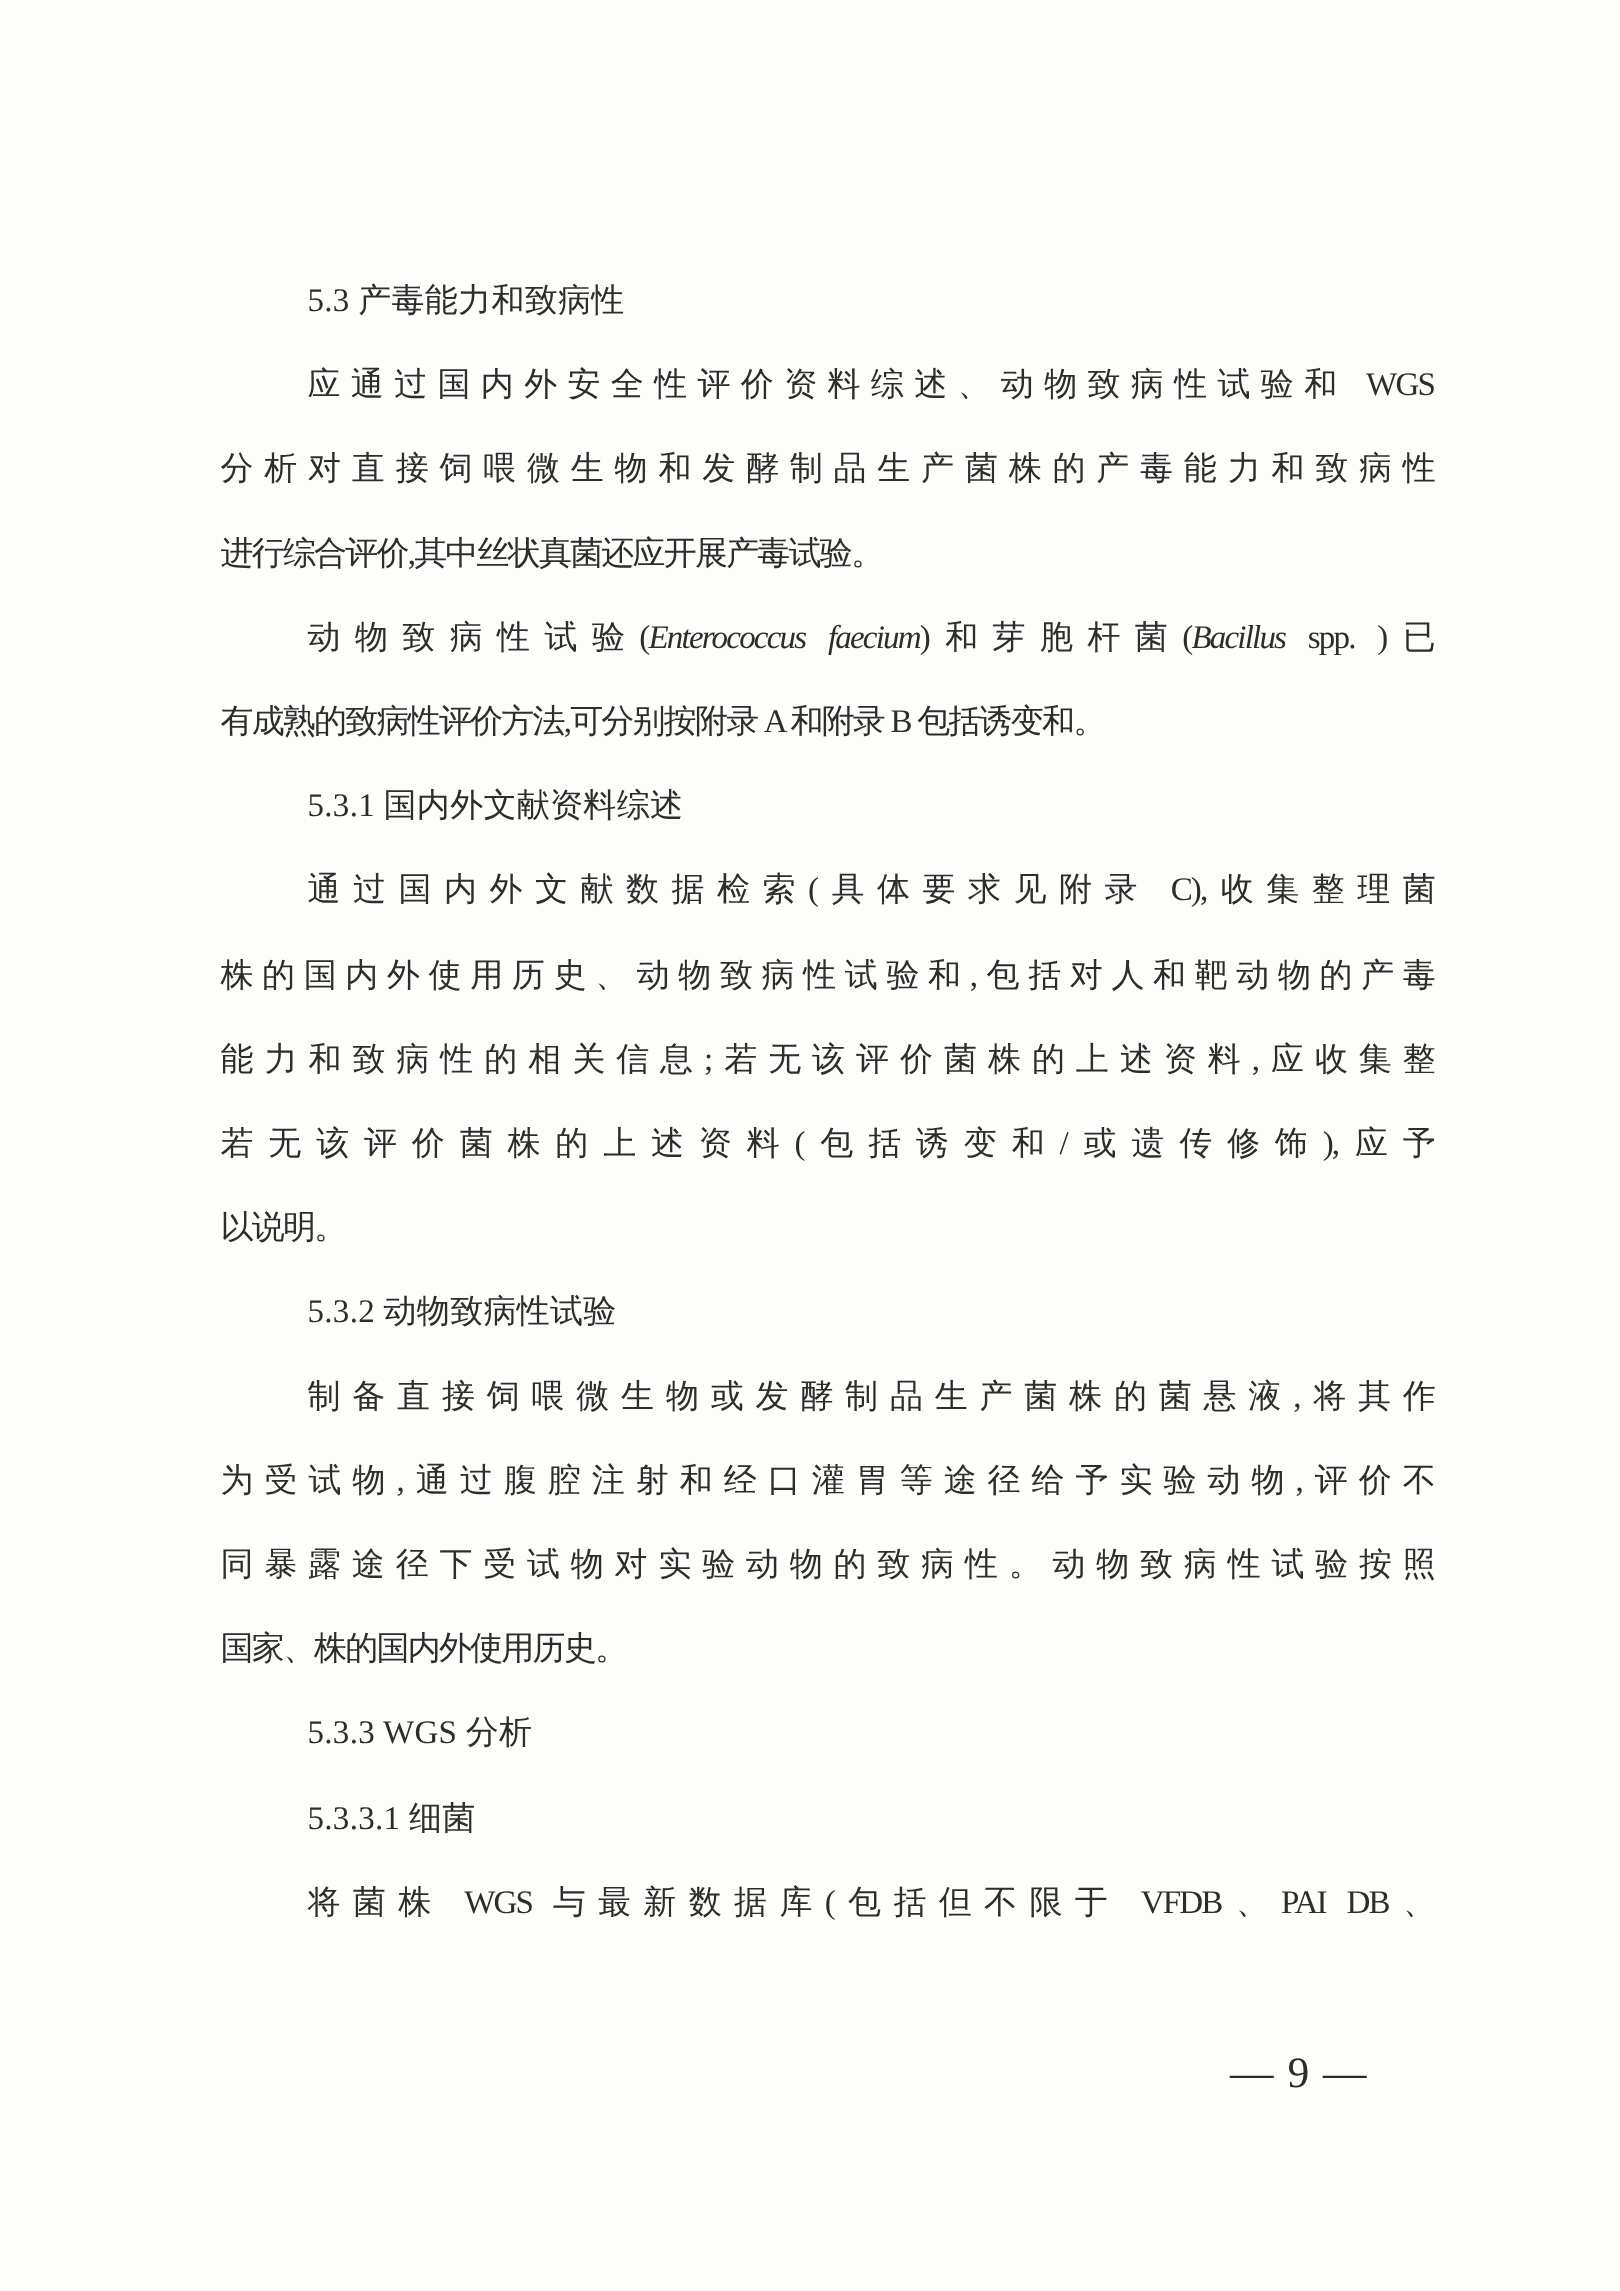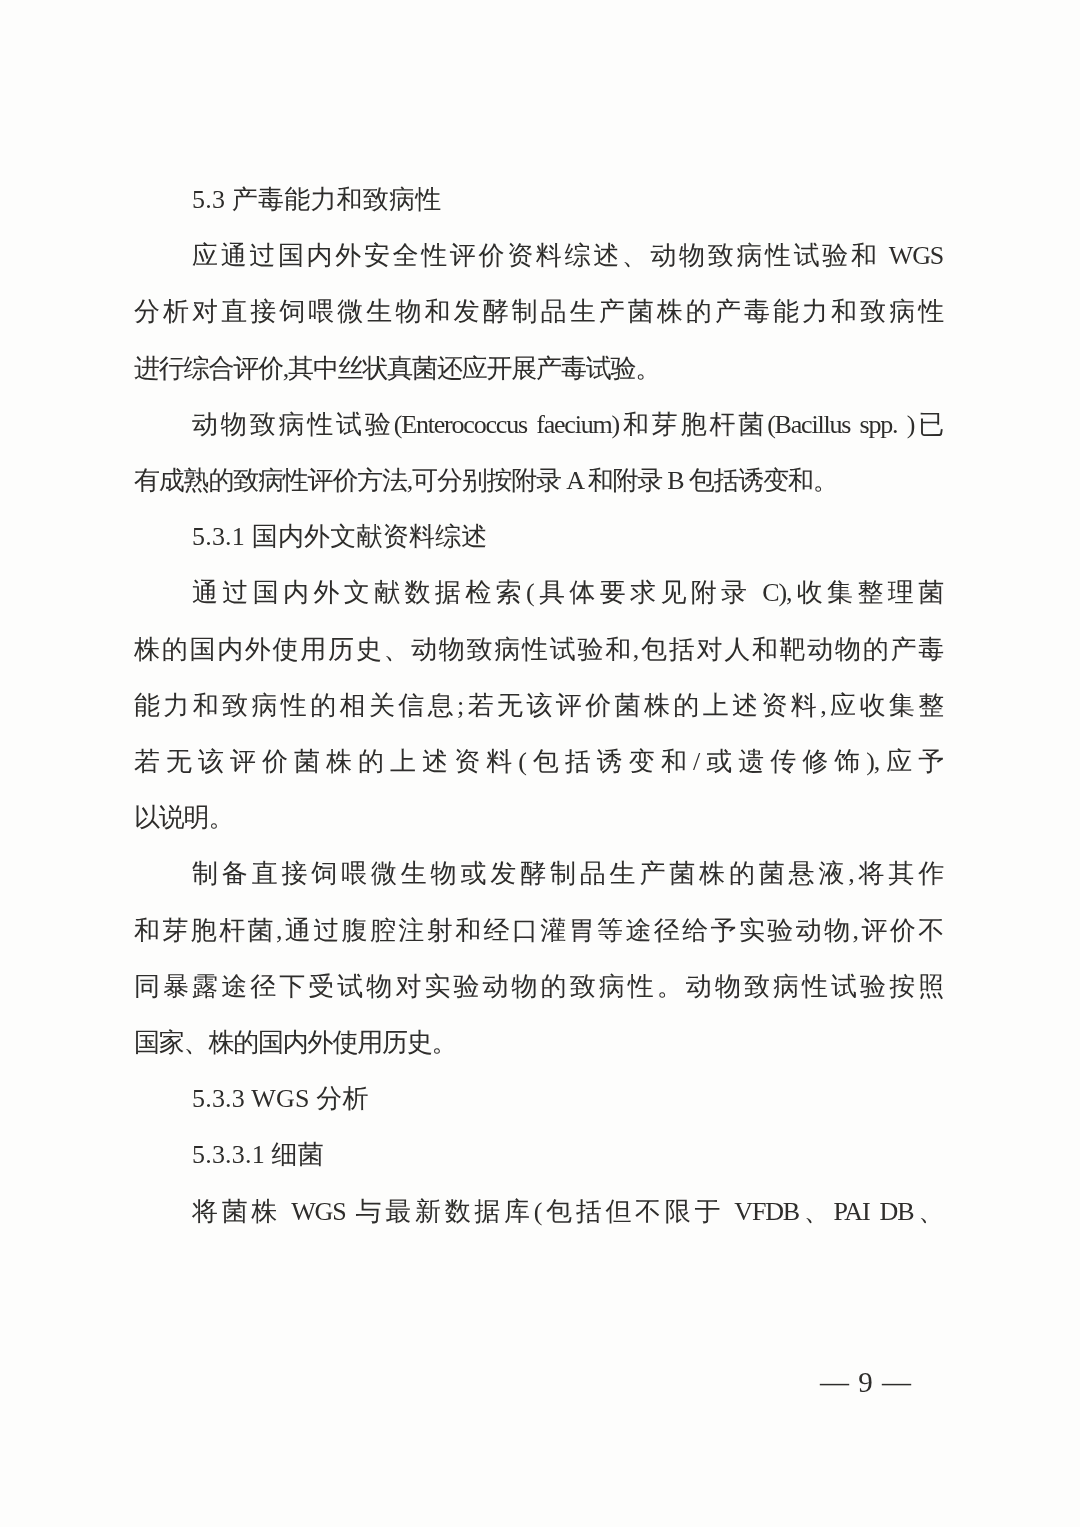--- a/index.html
+++ b/index.html
@@ -10,35 +10,35 @@
   }
   .page{
     position:relative;
     width:1080px;height:1527px;
     background:#fdfdfc;
     color:#2e2d2b;
     overflow:hidden;
   }
   .textblock{
     position:absolute;
-    left:134px;top:172px;width:809px;
-    font-size:26px;
+    left:147px;top:172px;width:809px;
+    font-size:22px;
     line-height:56.2px;
     letter-spacing:-1.2px;
   }
   .line{min-height:56.2px;}
   
   .just{
     text-align:justify;
     text-align-last:justify;
   }
   
   .ind{text-indent:58px;}
   .hd{text-indent:58px;letter-spacing:0.2px;}
-  .it{}
+  .it{font-style:italic;}
   .pagenum{
     position:absolute;
     top:1366px;
     right:168px;
     font-size:29px;
     letter-spacing:1px;
     color:#2e2d2b;
   }
 </style>
 </head>
@@ -58,23 +58,24 @@
     <div class="line">有成熟的致病性评价方法,可分别按附录 A 和附录 B 包括诱变和。</div>
 
     <div class="line hd">5.3.1 国内外文献资料综述</div>
 
     <div class="line just ind">通过国内外文献数据检索(具体要求见附录 C),收集整理菌</div>
     <div class="line just">株的国内外使用历史、动物致病性试验和,包括对人和靶动物的产毒</div>
     <div class="line just">能力和致病性的相关信息;若无该评价菌株的上述资料,应收集整</div>
     <div class="line just">若无该评价菌株的上述资料(包括诱变和/或遗传修饰),应予</div>
     <div class="line">以说明。</div>
 
+    <div class="line hd">5.3.2 动物致病性试验</div>
 
     <div class="line just ind">制备直接饲喂微生物或发酵制品生产菌株的菌悬液,将其作</div>
-    <div class="line just">和芽胞杆菌,通过腹腔注射和经口灌胃等途径给予实验动物,评价不</div>
+    <div class="line just">为受试物,通过腹腔注射和经口灌胃等途径给予实验动物,评价不</div>
     <div class="line just">同暴露途径下受试物对实验动物的致病性。动物致病性试验按照</div>
     <div class="line">国家、株的国内外使用历史。</div>
 
     <div class="line hd">5.3.3 WGS 分析</div>
     <div class="line hd">5.3.3.1 细菌</div>
 
     <div class="line just ind">将菌株 WGS 与最新数据库(包括但不限于 VFDB、PAI DB、</div>
 
   </main>
 

